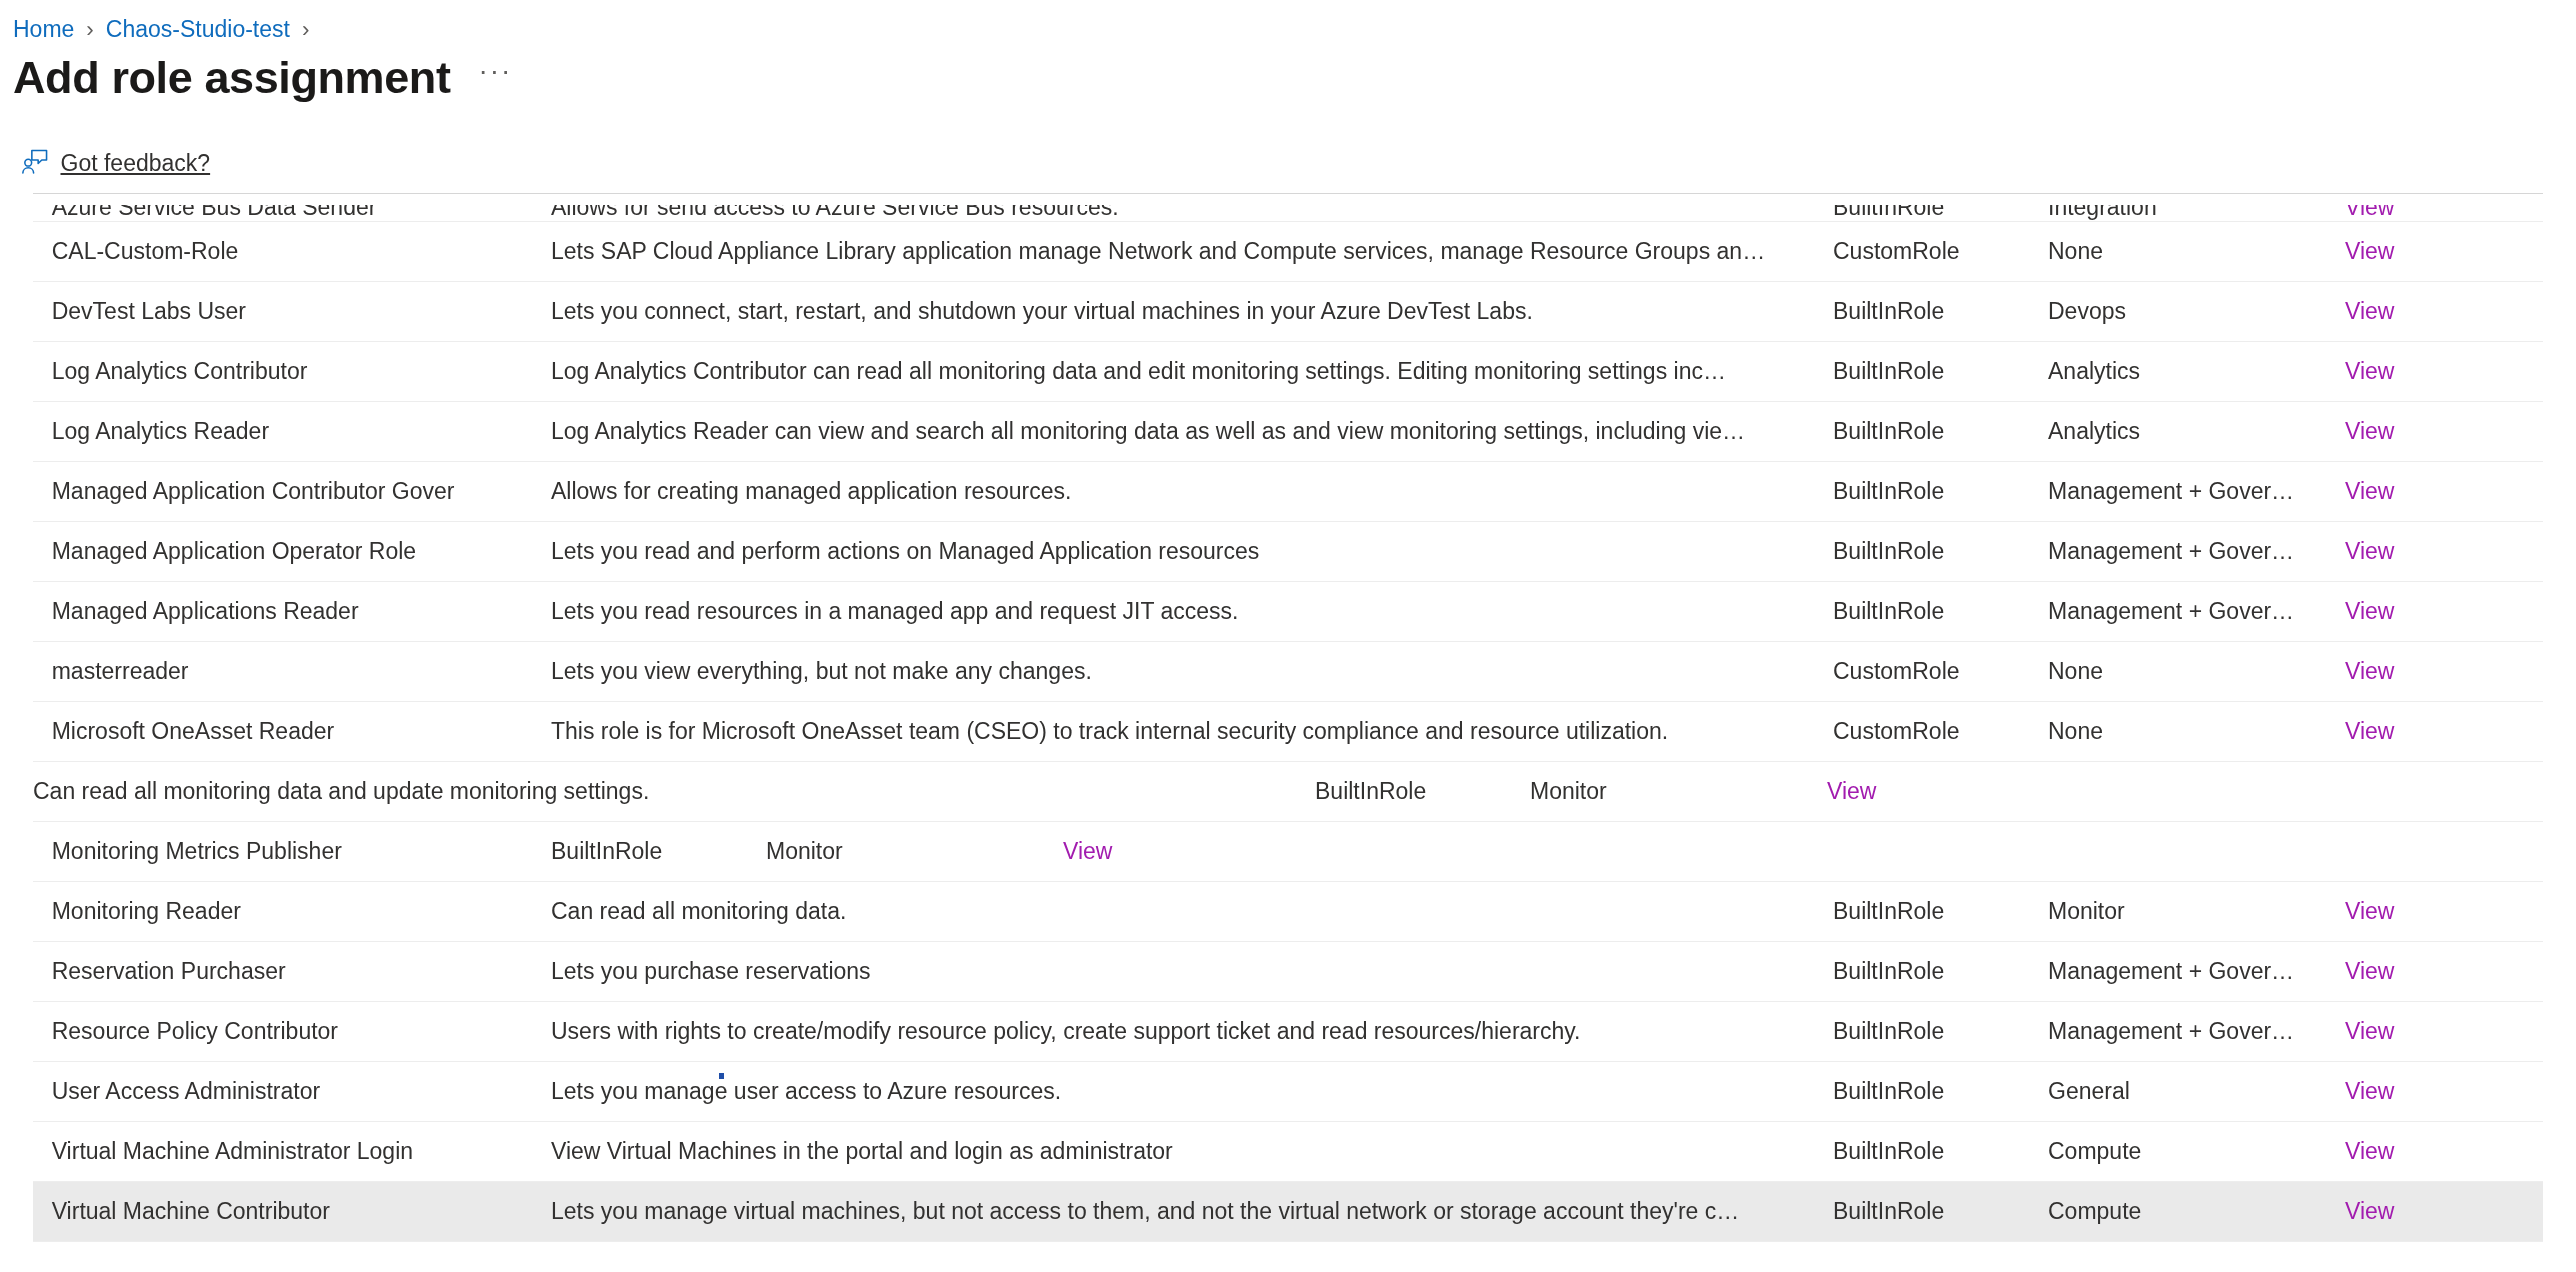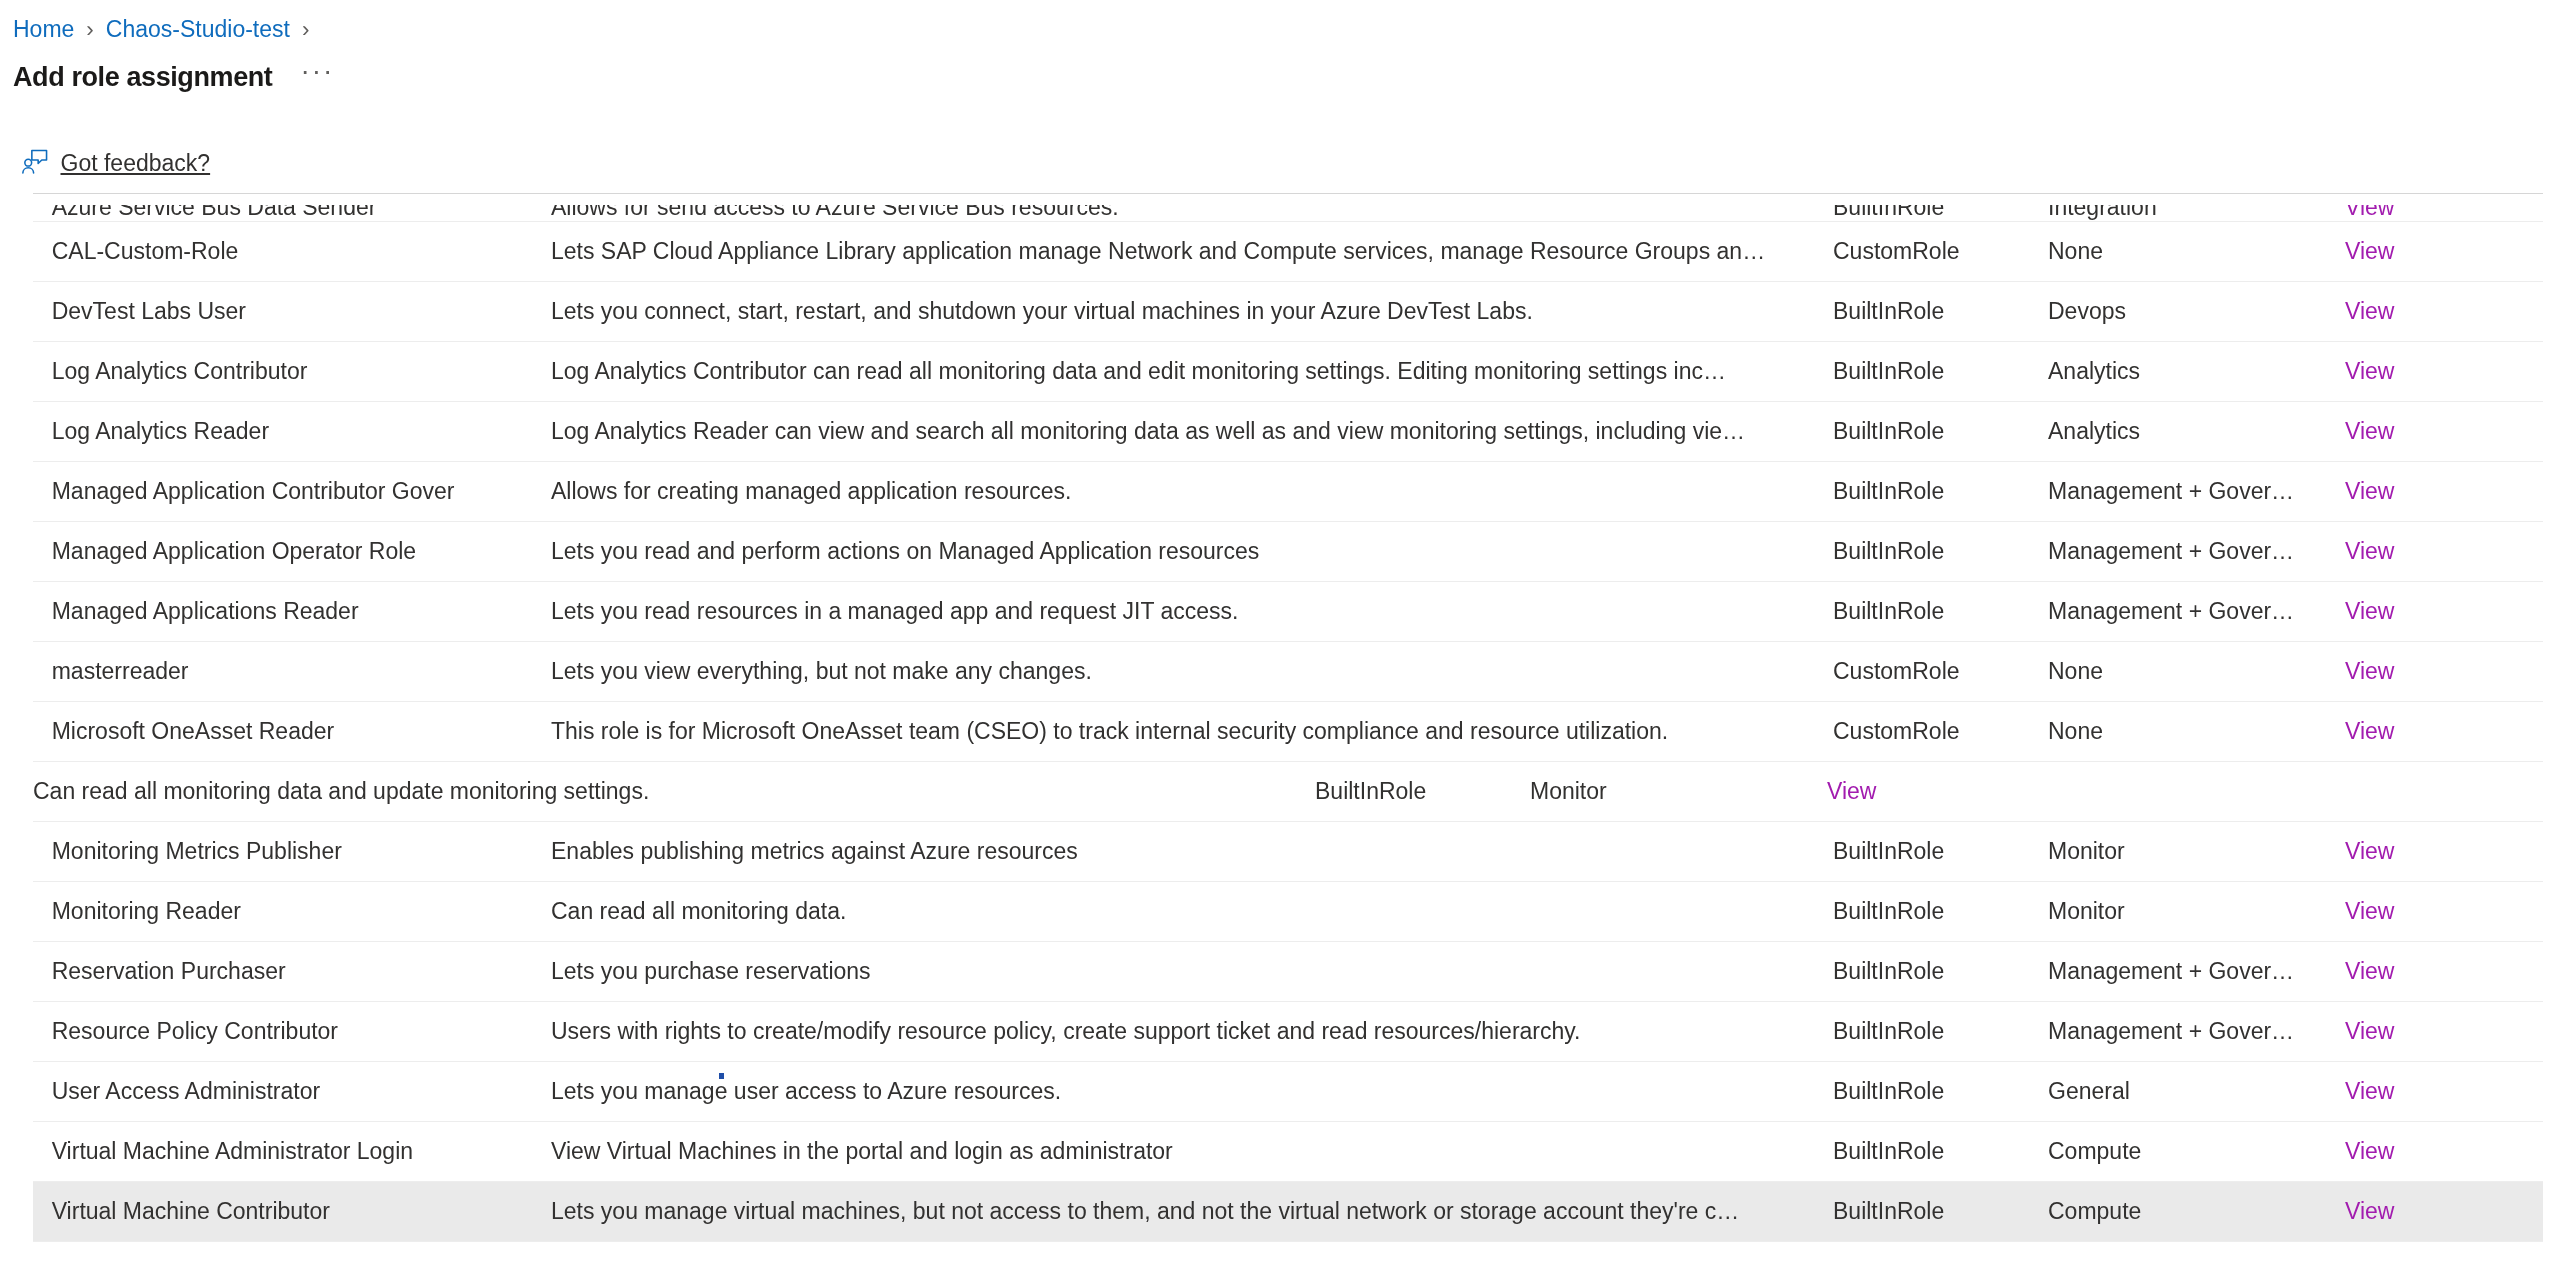--- a/index.html
+++ b/index.html
@@ -34,21 +34,21 @@
   }
 
   
   .title-row {
     display: flex;
     align-items: center;
     padding: 13px 0 0 13px;
     height: 60px;
   }
   .page-title {
-    font-size: 27px;
+    font-size: 45px;
     font-weight: 600;
     letter-spacing: -0.4px;
     color: #1b1a19;
     line-height: 1;
     white-space: nowrap;
   }
   .ellipsis-btn {
     margin-left: 28px;
     font-size: 28px;
     color: #605e5c;
@@ -247,21 +247,20 @@
         <div class="c c-view view-link">View</div>
       </div>
       <div class="row">
         <div class="c c-desc">Can read all monitoring data and update monitoring settings.</div>
         <div class="c c-type">BuiltInRole</div>
         <div class="c c-cat">Monitor</div>
         <div class="c c-view view-link">View</div>
       </div>
       <div class="row">
         <div class="c c-name">Monitoring Metrics Publisher</div>
-        <div class="c c-desc">Enables publishing metrics against Azure resources</div>
         <div class="c c-type">BuiltInRole</div>
         <div class="c c-cat">Monitor</div>
         <div class="c c-view view-link">View</div>
       </div>
       <div class="row">
         <div class="c c-name">Monitoring Reader</div>
         <div class="c c-desc">Can read all monitoring data.</div>
         <div class="c c-type">BuiltInRole</div>
         <div class="c c-cat">Monitor</div>
         <div class="c c-view view-link">View</div>

